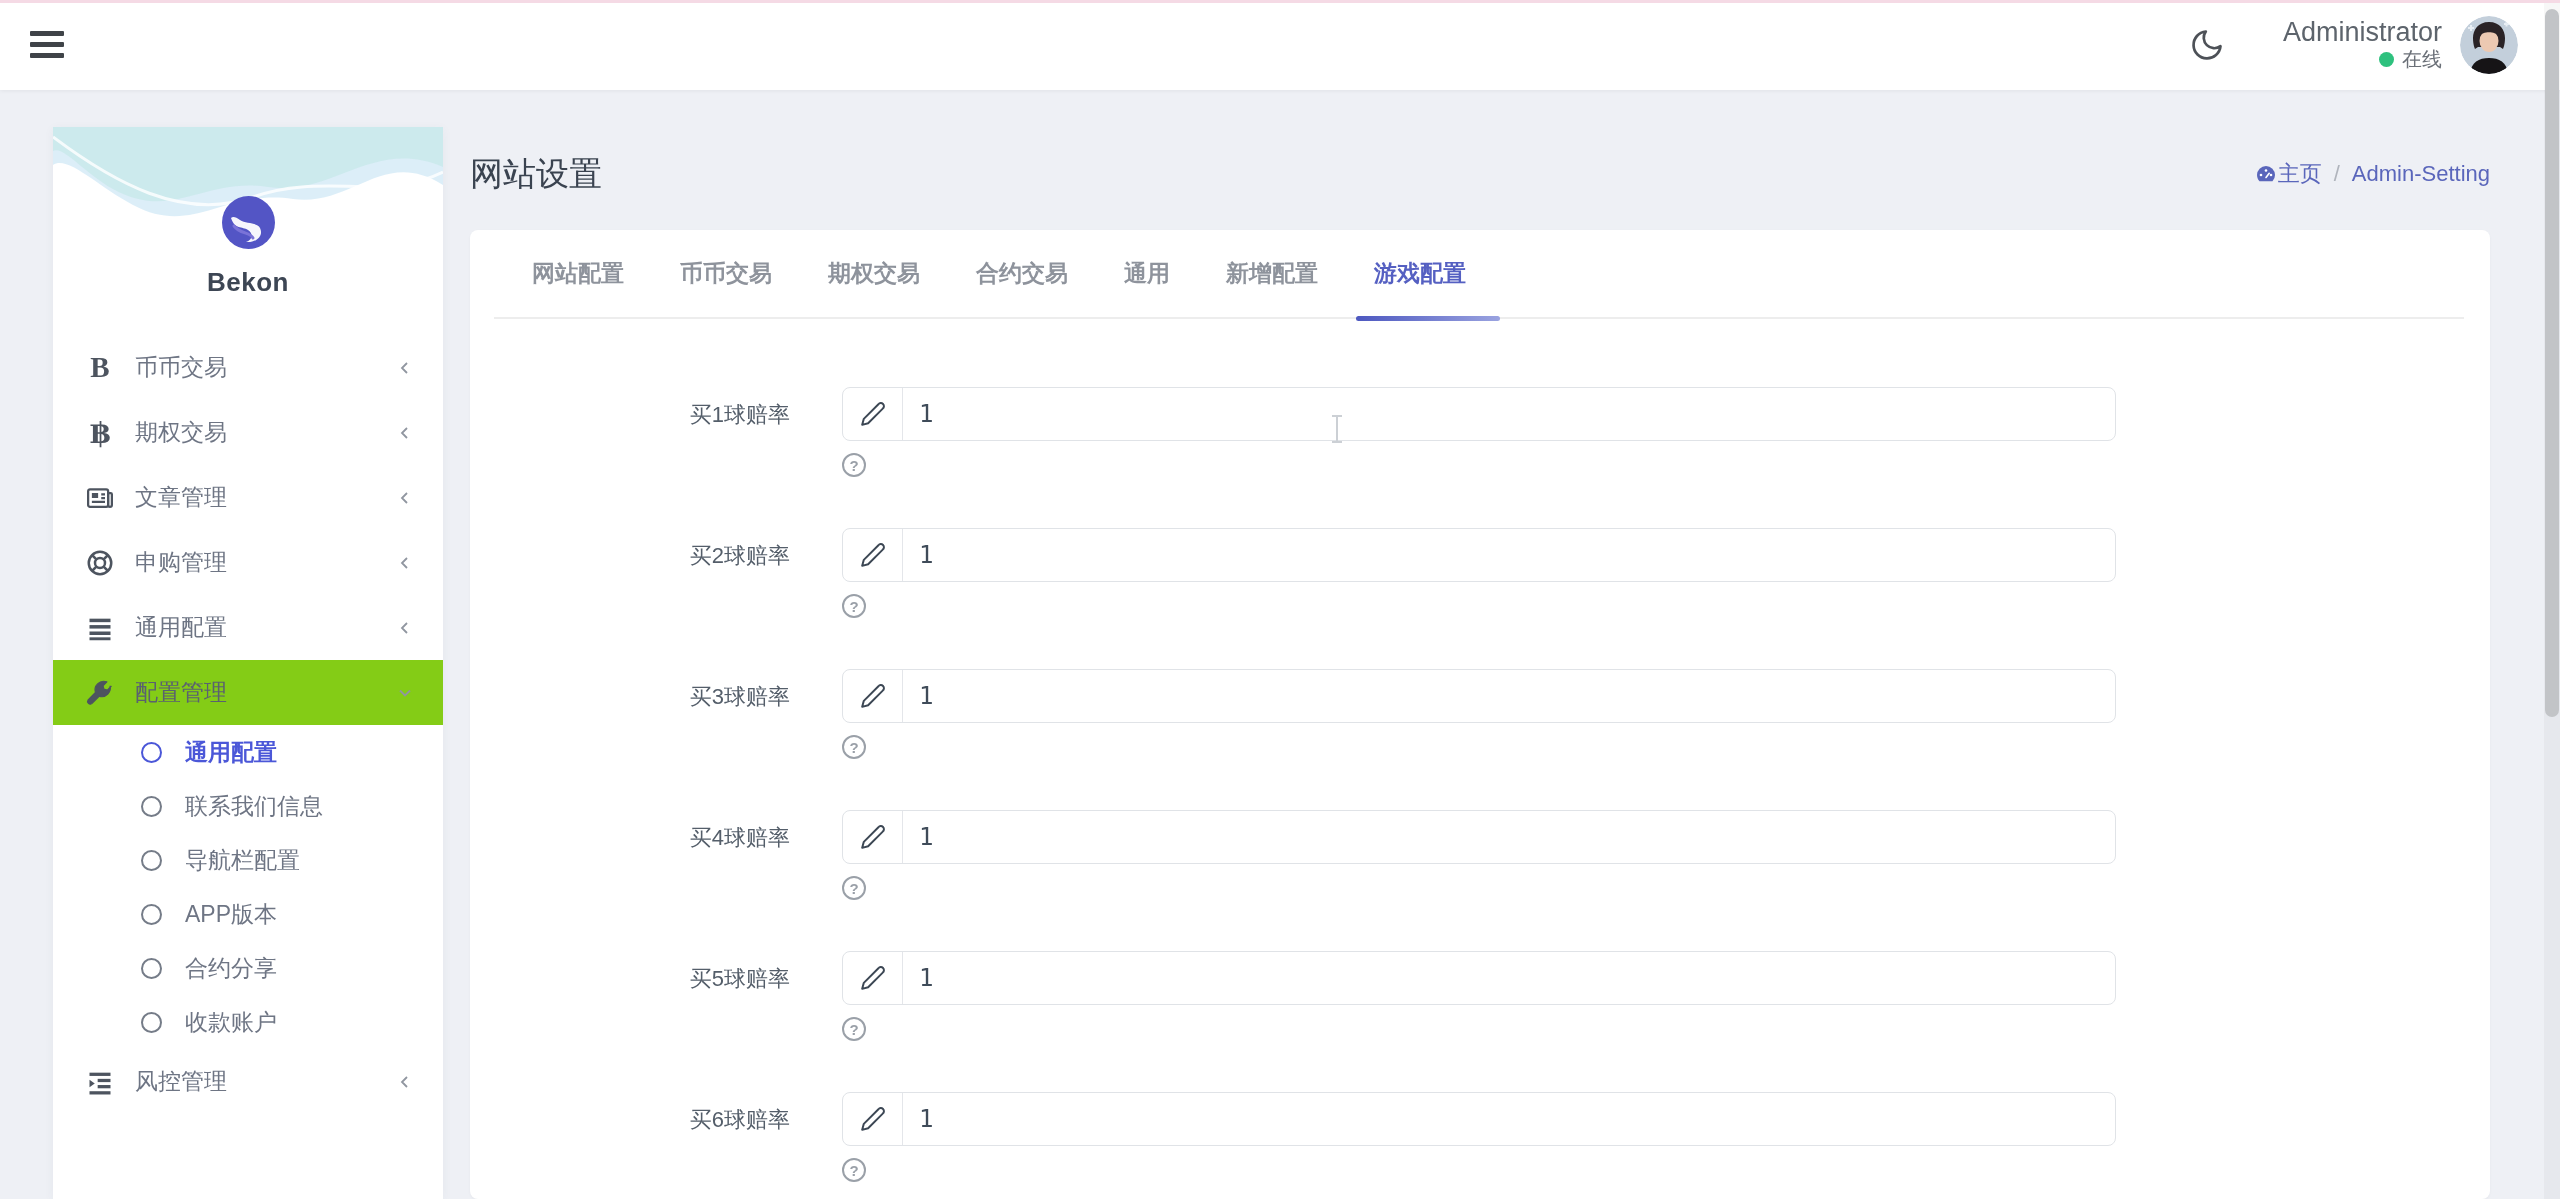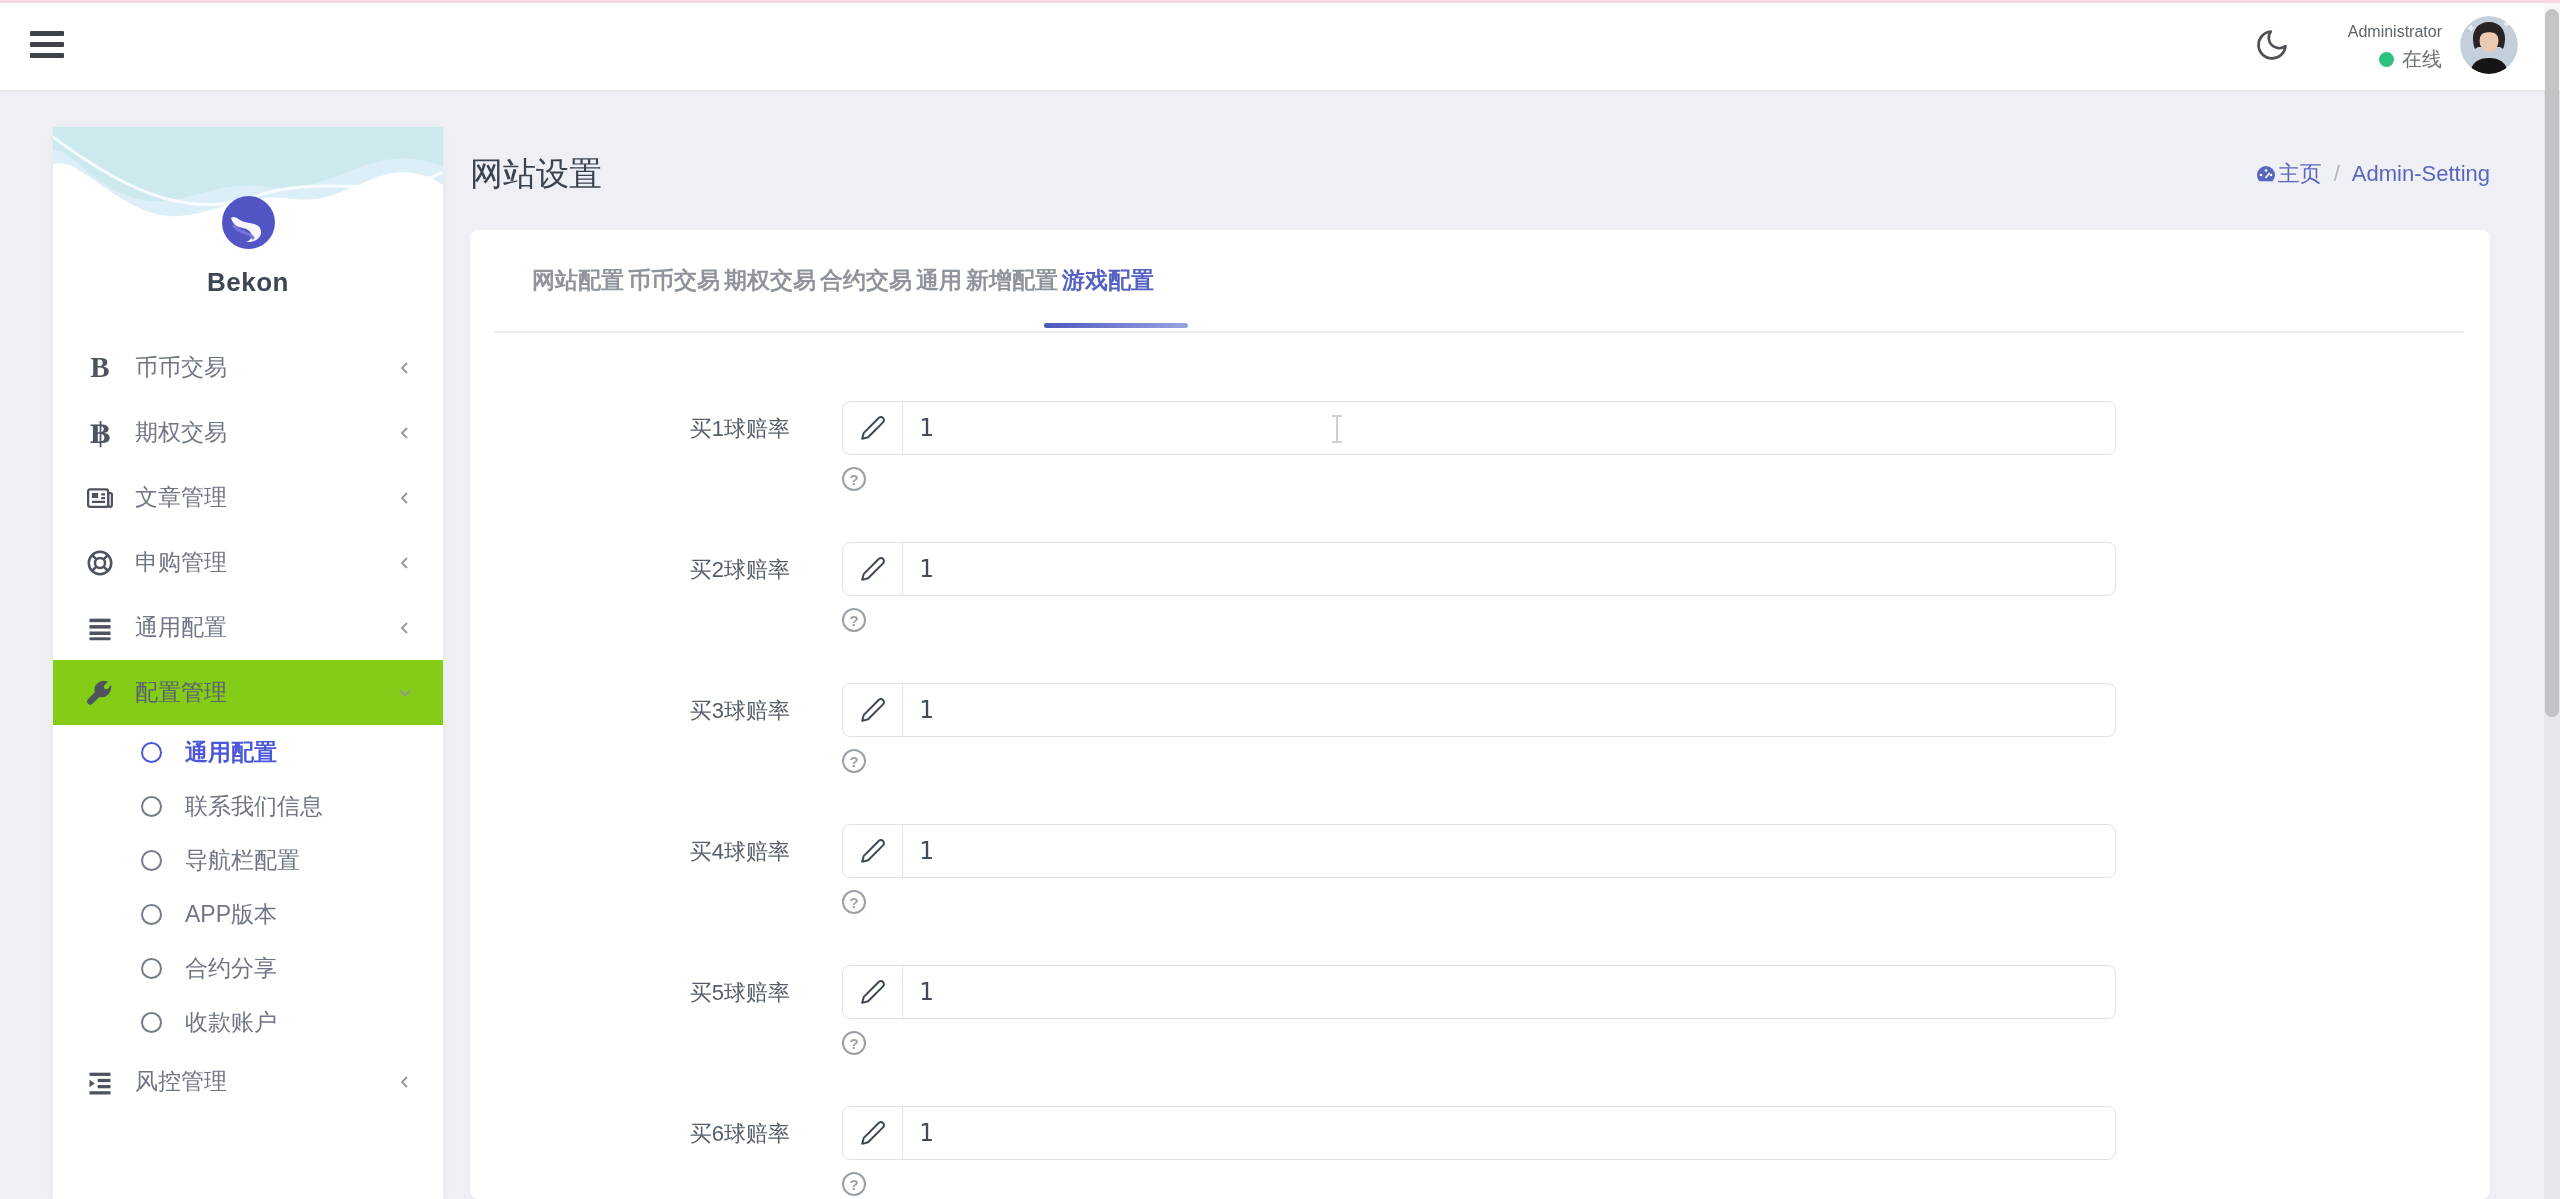--- a/index.html
+++ b/index.html
@@ -9,21 +9,21 @@
 
   
   .topline { position:absolute; left:0; top:0; width:2560px; height:3px; background:#f5dae5; z-index:60; }
   .topnav { position:absolute; left:0; top:0; width:2560px; height:90px; background:#ffffff;
     box-shadow:0 1px 4px rgba(0,0,0,.06); z-index:20; }
   .hamburger { position:absolute; left:30px; top:31px; width:36px; height:28px; cursor:pointer; }
   .hamburger span { display:block; width:34px; height:5px; background:#3f4348; border-radius:1px; margin-bottom:6px; }
   .top-right { position:absolute; right:42px; top:0; height:90px; display:flex; align-items:center; }
   .moon-btn { width:36px; height:36px; margin-right:58px; color:#4d5157; cursor:pointer; }
   .user-meta { text-align:right; margin-right:18px; }
-  .user-name { font-size:16px; color:#5d646c; line-height:28px; }
+  .user-name { font-size:27px; color:#5d646c; line-height:28px; }
   .user-status { font-size:20px; color:#6b7078; line-height:26px; display:flex; align-items:center; justify-content:flex-end; gap:8px; }
   .dot { width:15px; height:15px; border-radius:50%; background:#2ec17e; display:inline-block; }
   .avatar { width:58px; height:58px; border-radius:50%; overflow:hidden; cursor:pointer; flex:none; }
 
   
   .scrollbar { position:absolute; right:0; top:3px; width:16px; height:1196px; background:rgba(0,0,0,.03); z-index:70; }
   .scroll-thumb { position:absolute; left:1px; top:6px; width:14px; height:708px; background:#c2c4c7; border-radius:8px; }
 
   
   .sidebar { position:absolute; left:53px; top:127px; width:390px; height:1072px; background:#ffffff;
@@ -49,22 +49,22 @@
   
   .page-head { position:absolute; left:470px; top:144px; width:2020px; height:60px;
     display:flex; align-items:center; justify-content:space-between; }
   .page-title { font-size:33px; font-weight:500; color:#3a4350; }
   .breadcrumb { display:flex; align-items:center; gap:12px; font-size:22px; color:#5a66bb; }
   .breadcrumb .sep { color:#b0b4bc; }
   .crumb-link { cursor:pointer; display:flex; align-items:center; color:#5a66bb; }
 
   .card { position:absolute; left:470px; top:230px; width:2020px; height:969px; background:#ffffff;
     border-radius:8px; box-shadow:0 1px 3px rgba(0,0,0,.04); }
-  .tabs { position:relative; height:103px; margin:0 26px 0 24px; border-bottom:2px solid #ededed;
-    display:flex; align-items:center; padding-left:36px; }
+  .tabs { position:relative; height:89px; margin:0 26px 0 24px; border-bottom:2px solid #ededed;
+    display:flex; align-items:center; padding-left:36px; gap:52px; }
   .tab { font-size:23px; font-weight:600; color:#8e939c; cursor:pointer; position:relative;
     padding:30px 2px; white-space:nowrap; }
   .tab.active { color:#5560c2; }
   .tab.active::after { content:""; position:absolute; left:-16px; right:-32px; bottom:-2px; height:5px;
     border-radius:3px; background:linear-gradient(to right,#4d58c0,#9aa3e0); }
 
   .form { padding-top:68px; }
   .form-row { display:flex; margin-bottom:51px; }
   .form-label { width:320px; text-align:right; font-size:22px; color:#545e6a; padding-top:13px; flex:none; }
   .field-col { margin-left:52px; }

